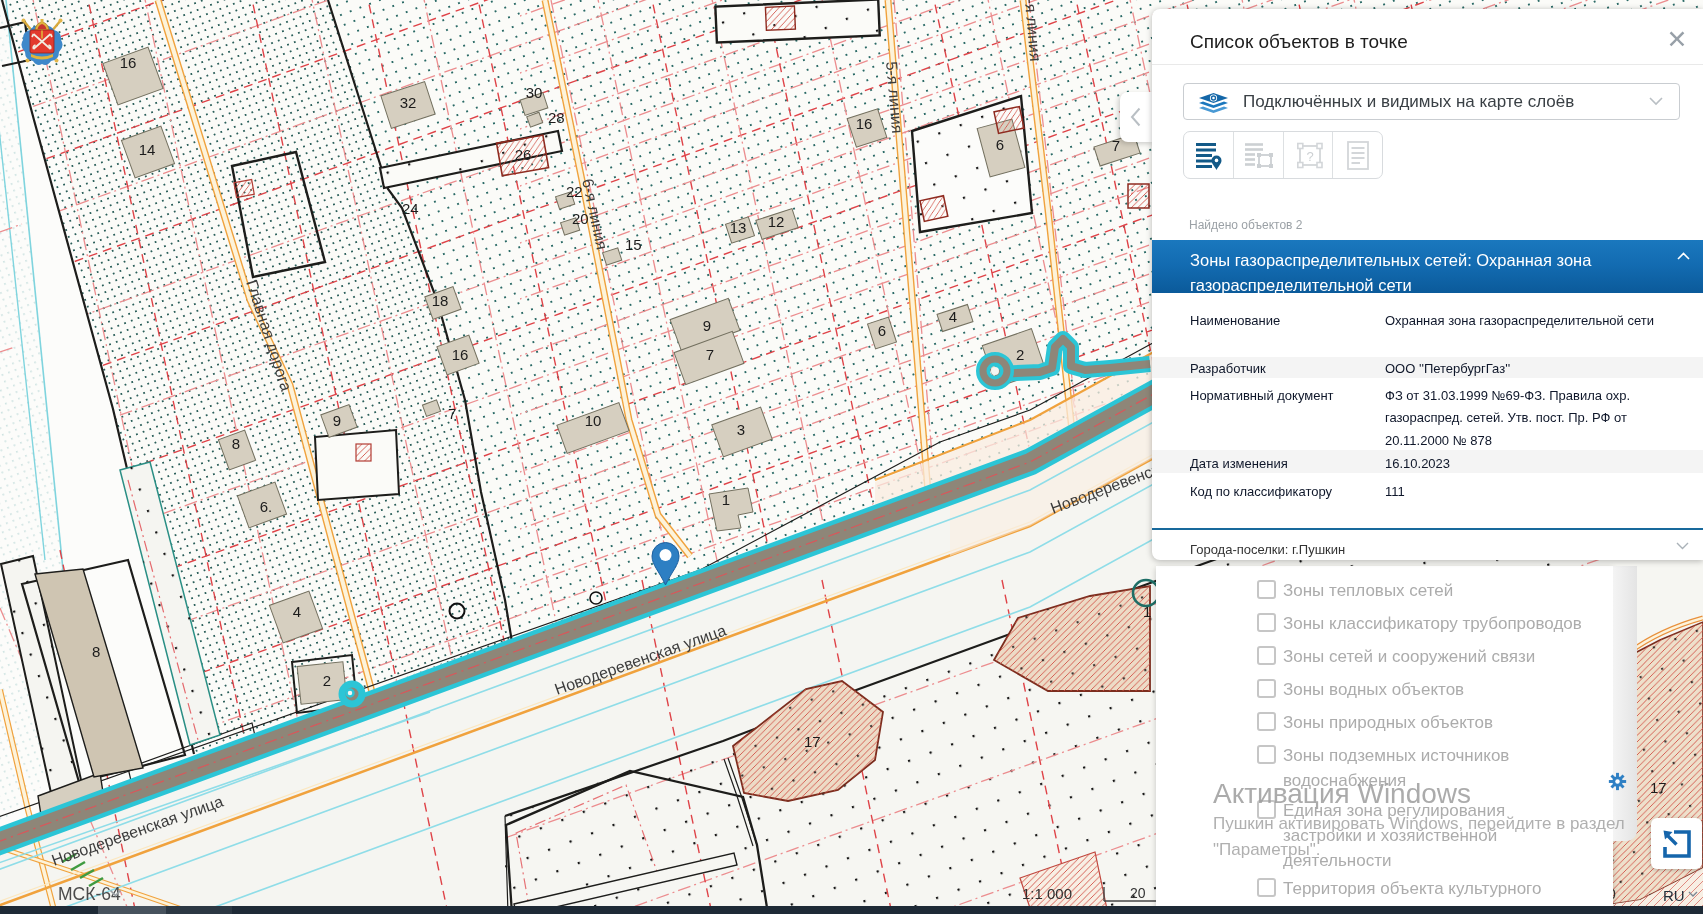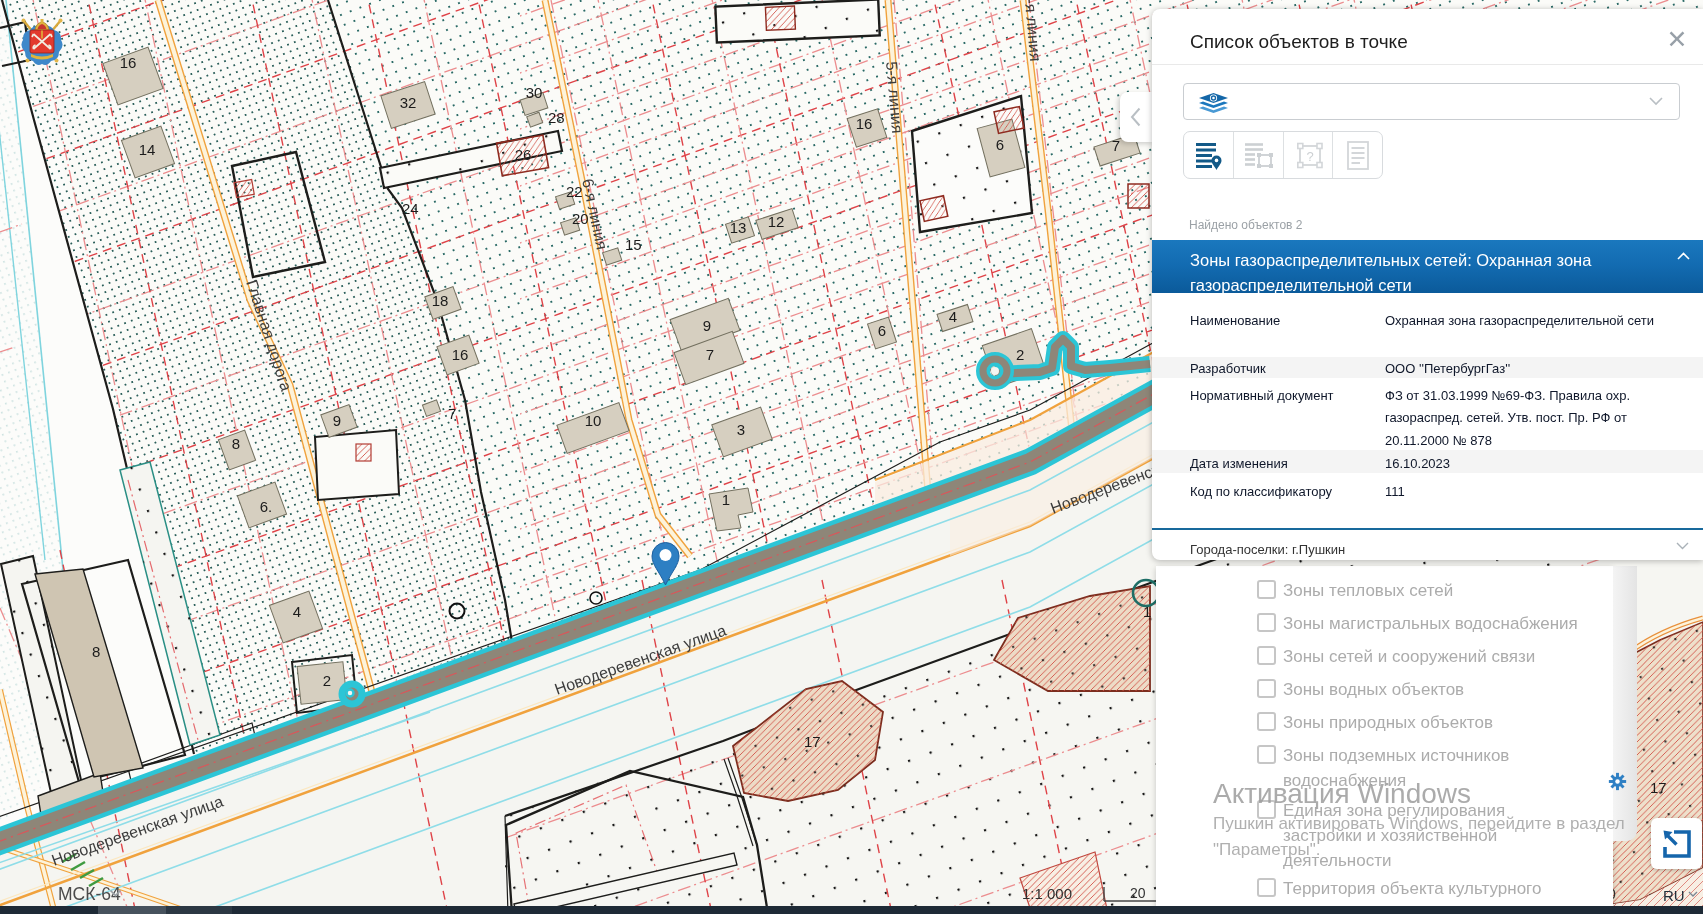--- a/index.html
+++ b/index.html
@@ -365,21 +365,21 @@
 <path d="M12,38 q11,5 22,0 l0,3 q-11,5 -22,0 z" fill="#dfb43c"></path>
 </svg></div>
 
   <div id="panel2">
     <div class="chkrow" style="top:12px">
         <span class="bx"></span>
         <span class="lb">Зоны тепловых сетей</span>
       </div>
     <div class="chkrow" style="top:45px">
         <span class="bx"></span>
-        <span class="lb">Зоны магистральных водоснабжения</span>
+        <span class="lb">Зоны классификатору трубопроводов</span>
       </div>
     <div class="chkrow" style="top:78px">
         <span class="bx"></span>
         <span class="lb">Зоны сетей и сооружений связи</span>
       </div>
     <div class="chkrow" style="top:111px">
         <span class="bx"></span>
         <span class="lb">Зоны водных объектов</span>
       </div>
     <div class="chkrow" style="top:144px">
@@ -418,20 +418,21 @@
     <div id="p1x">✕</div>
     <div id="p1div"></div>
     <div id="dropdown">
       <svg style="position:absolute;left:13px;top:7px" width="33" height="23" viewBox="0 0 33 23">
 <path d="M16.5,12 L2,7 16.5,2 31,7 z" fill="#1467a8"></path>
 <path d="M16.5,17 L2,12 6,10.6 16.5,14.2 27,10.6 31,12 z" fill="#1b77bd"></path>
 <path d="M16.5,22 L2,17 6,15.6 16.5,19.2 27,15.6 31,17 z" fill="#4999d4"></path>
 <circle cx="16.5" cy="7" r="3.6" fill="#fff"></circle>
           <circle cx="16.5" cy="7" r="2" fill="none" stroke="#1467a8" stroke-width="1.4"></circle>
 </svg>
+      <span class="dtext">Подключённых и видимых на карте слоёв</span>
       <svg style="position:absolute;right:16px;top:13px" width="14" height="9" viewBox="0 0 14 9">
           <path d="M1 1l6 6 6-6" stroke="#b9bfc4" stroke-width="1.6" fill="none"></path>
         </svg>
     </div>
     <div id="btnrow">
       <div class="cell">
           <svg style="position:absolute;left:12px;top:10px" width="27" height="28" viewBox="0 0 27 28">
 <g stroke="#135a88" stroke-width="3">
               <line x1="0" y1="2.5" x2="20" y2="2.5"></line>
               <line x1="0" y1="8" x2="20" y2="8"></line>

